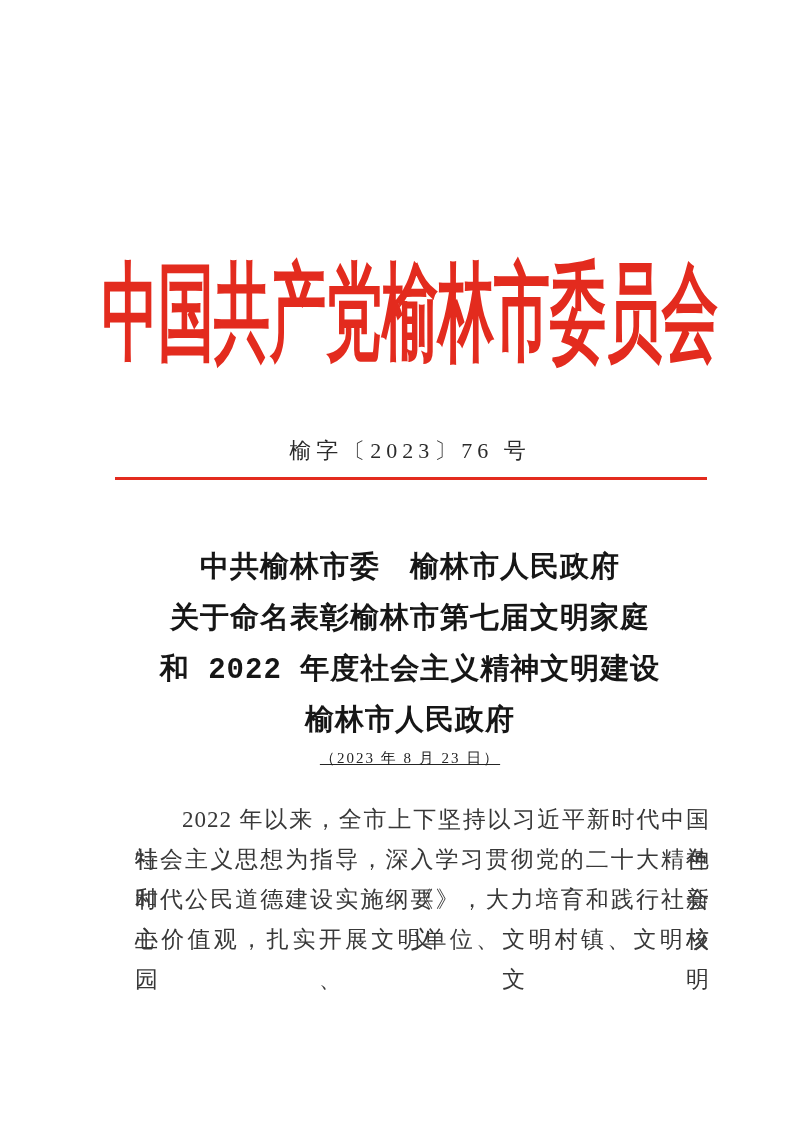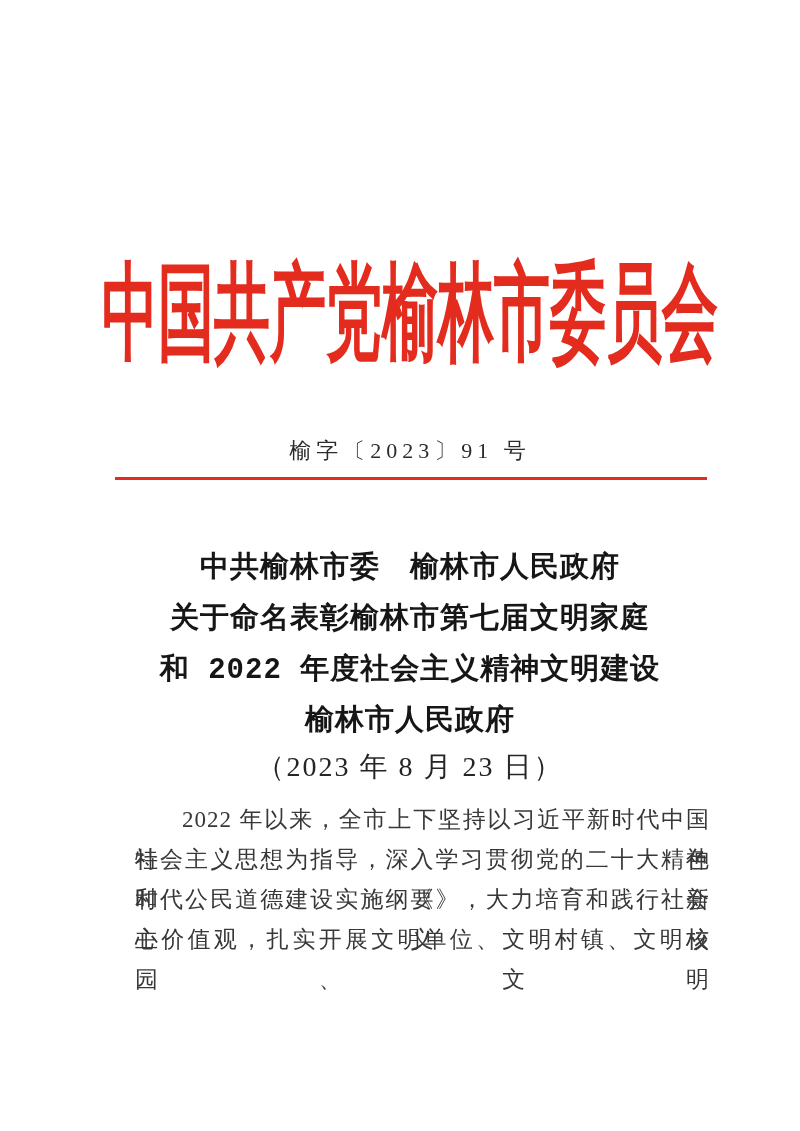--- a/index.html
+++ b/index.html
@@ -61,25 +61,26 @@
     line-height: 51px;
     letter-spacing: 1px;
     font-family: Liberation Mono, monospace;
   }
   .doc-title div {
     white-space: nowrap;
   }
   
   .doc-date {
     top: 749px;
-    font-size: 28px;
+    font-size: 15px;
     color: #252525;
     letter-spacing: 2px;
     line-height: 1.3;
     white-space: nowrap;
+    text-decoration: underline;
   }
   
   .doc-body {
     position: absolute;
     left: 103px;
     top: 800px;
     width: 607px;
     color: #383838;
     font-size: 23px;
   }
@@ -106,21 +107,21 @@
     white-space: nowrap;
   }
 </style>
 </head>
 <body>
 
 <div class="page">
 
   <div class="centered org-name">中国共产党榆林市委员会</div>
 
-  <div class="centered doc-number">榆字〔2023〕91 号</div>
+  <div class="centered doc-number">榆字〔2023〕76 号</div>
 
   <div class="red-divider"></div>
 
   <div class="centered doc-title">
     <div>中共榆林市委　榆林市人民政府</div>
     <div>关于命名表彰榆林市第七届文明家庭</div>
     <div>和 2022 年度社会主义精神文明建设</div>
     <div>榆林市人民政府</div>
   </div>
 

